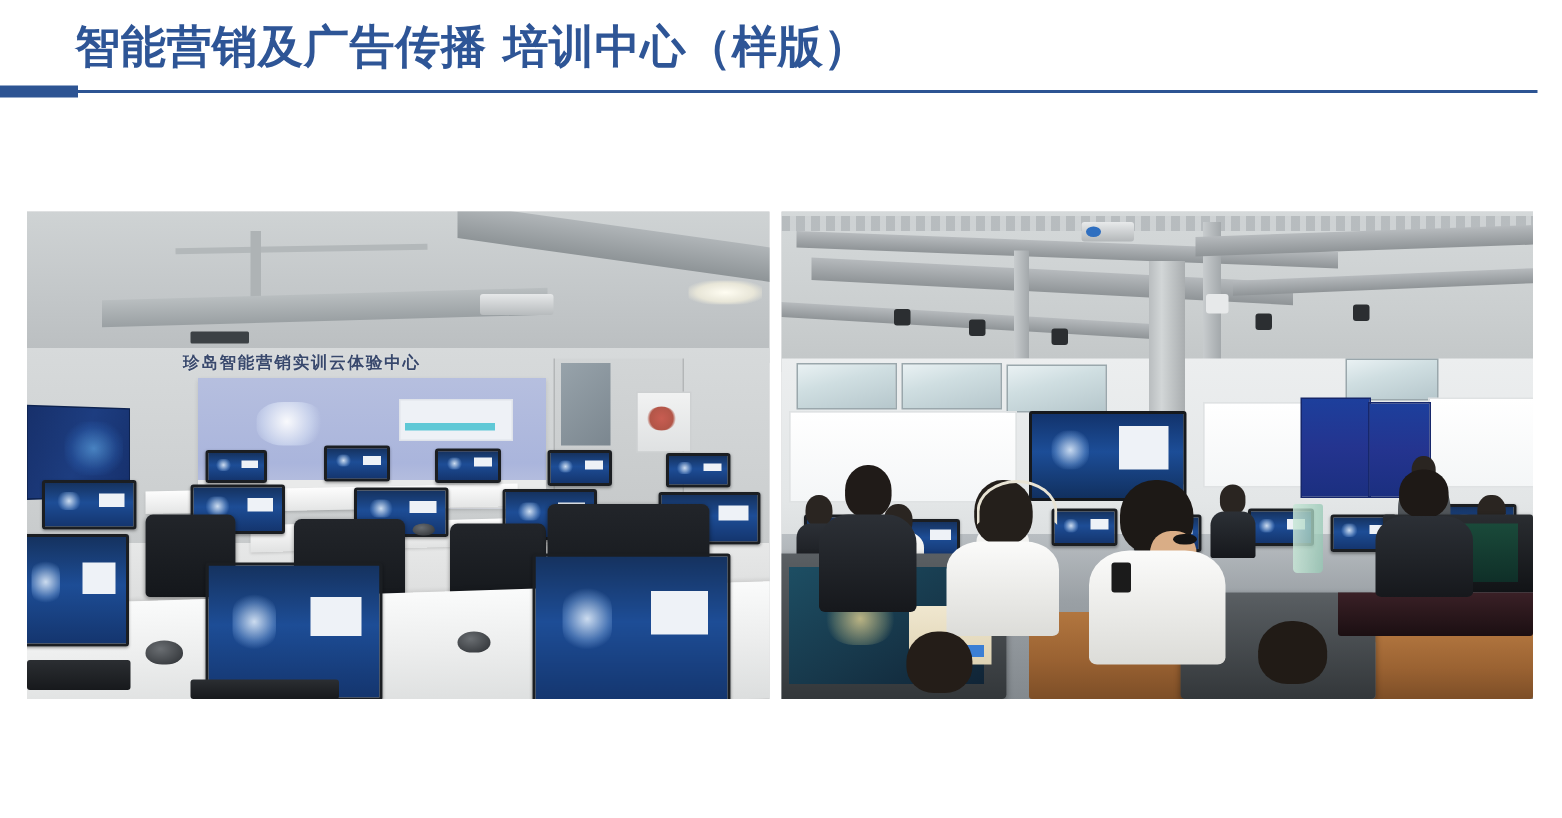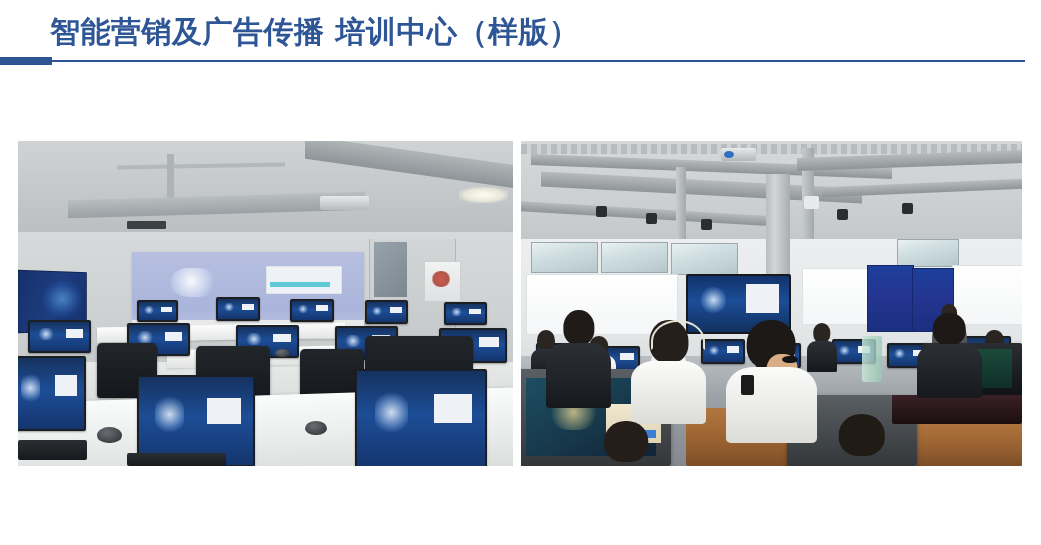--- a/index.html
+++ b/index.html
@@ -349,20 +349,21 @@
   <div class="layer lp-projector"></div>
   <div class="layer lp-light"></div>
   <div class="layer lp-speaker"></div>
 
   <div class="layer lp-wall"></div>
   <div class="layer lp-door"></div>
   <div class="layer lp-glasspane"></div>
   <div class="layer lp-poster"></div>
   <div class="layer lp-redlogo"></div>
 
+  <div class="layer lp-wall-text">珍岛智能营销实训云体验中心</div>
 
   <div class="layer lp-screen"></div>
   <div class="layer lp-screen-lower"></div>
   <div class="layer lp-screen-logo"></div>
   <div class="layer lp-screen-card"></div>
   <div class="layer lp-screen-card-bar"></div>
 
   <div class="layer lp-leftpanel"></div>
   <div class="layer lp-leftpanel-map"></div>
 

